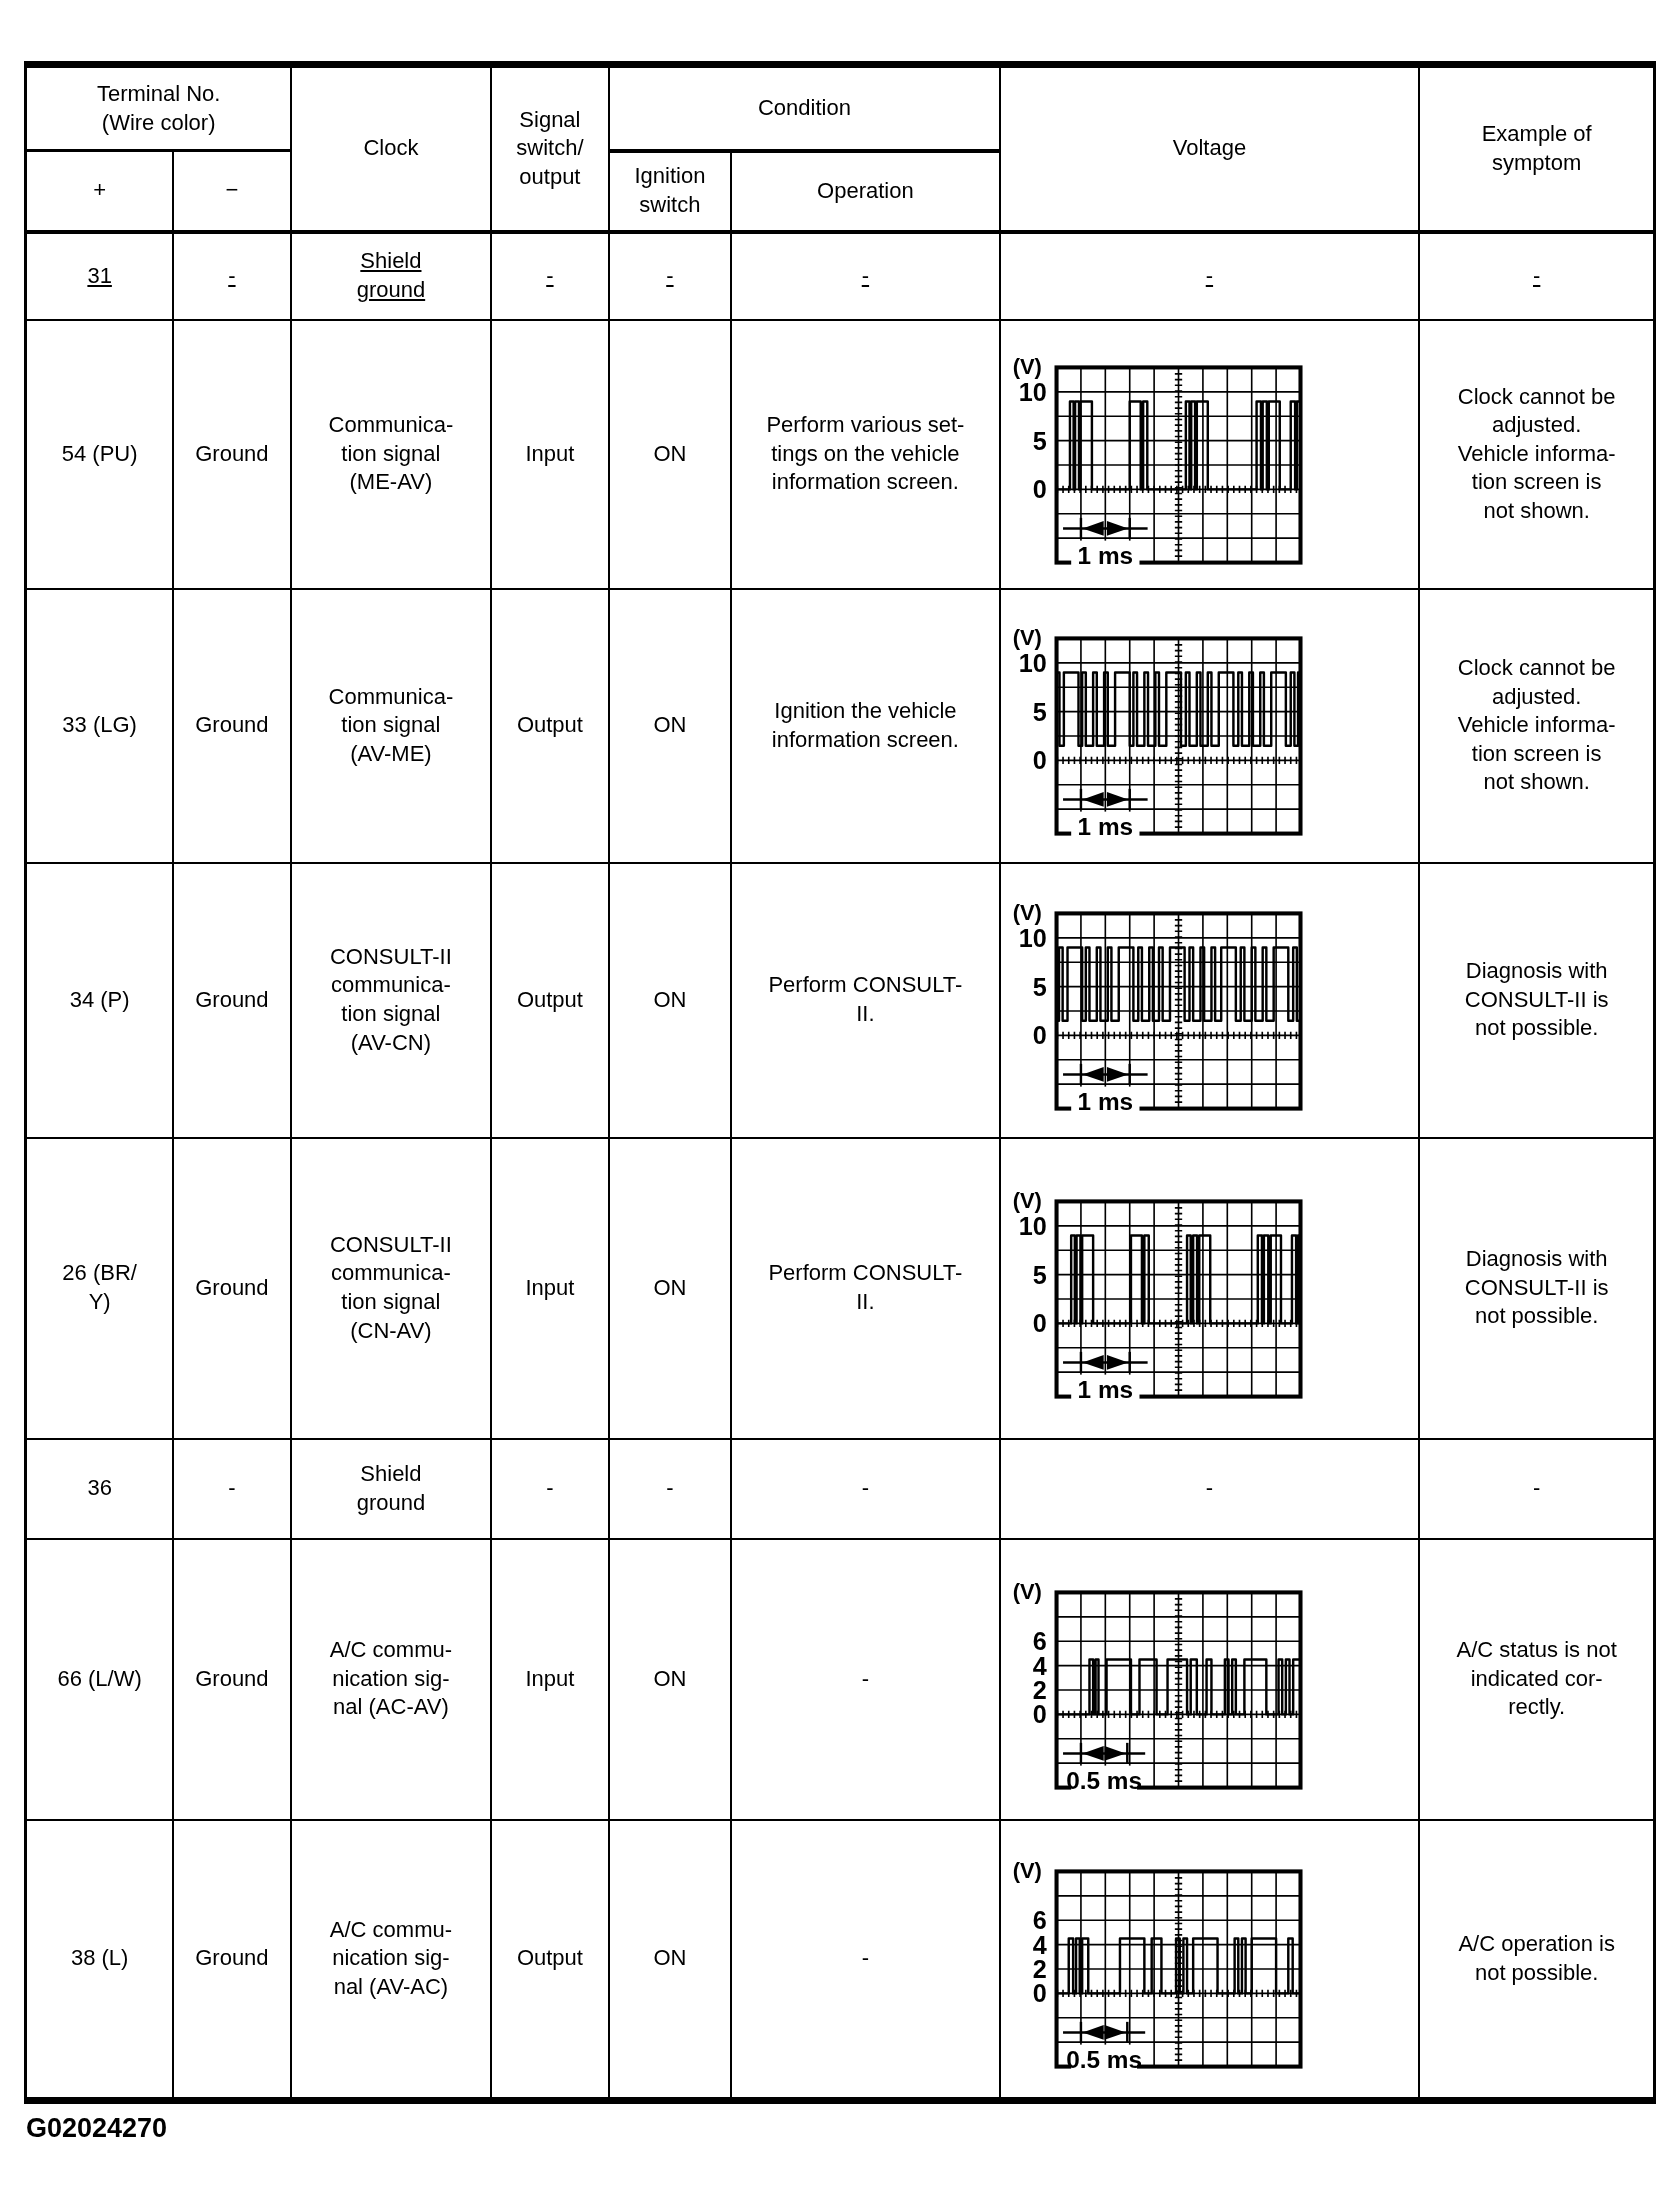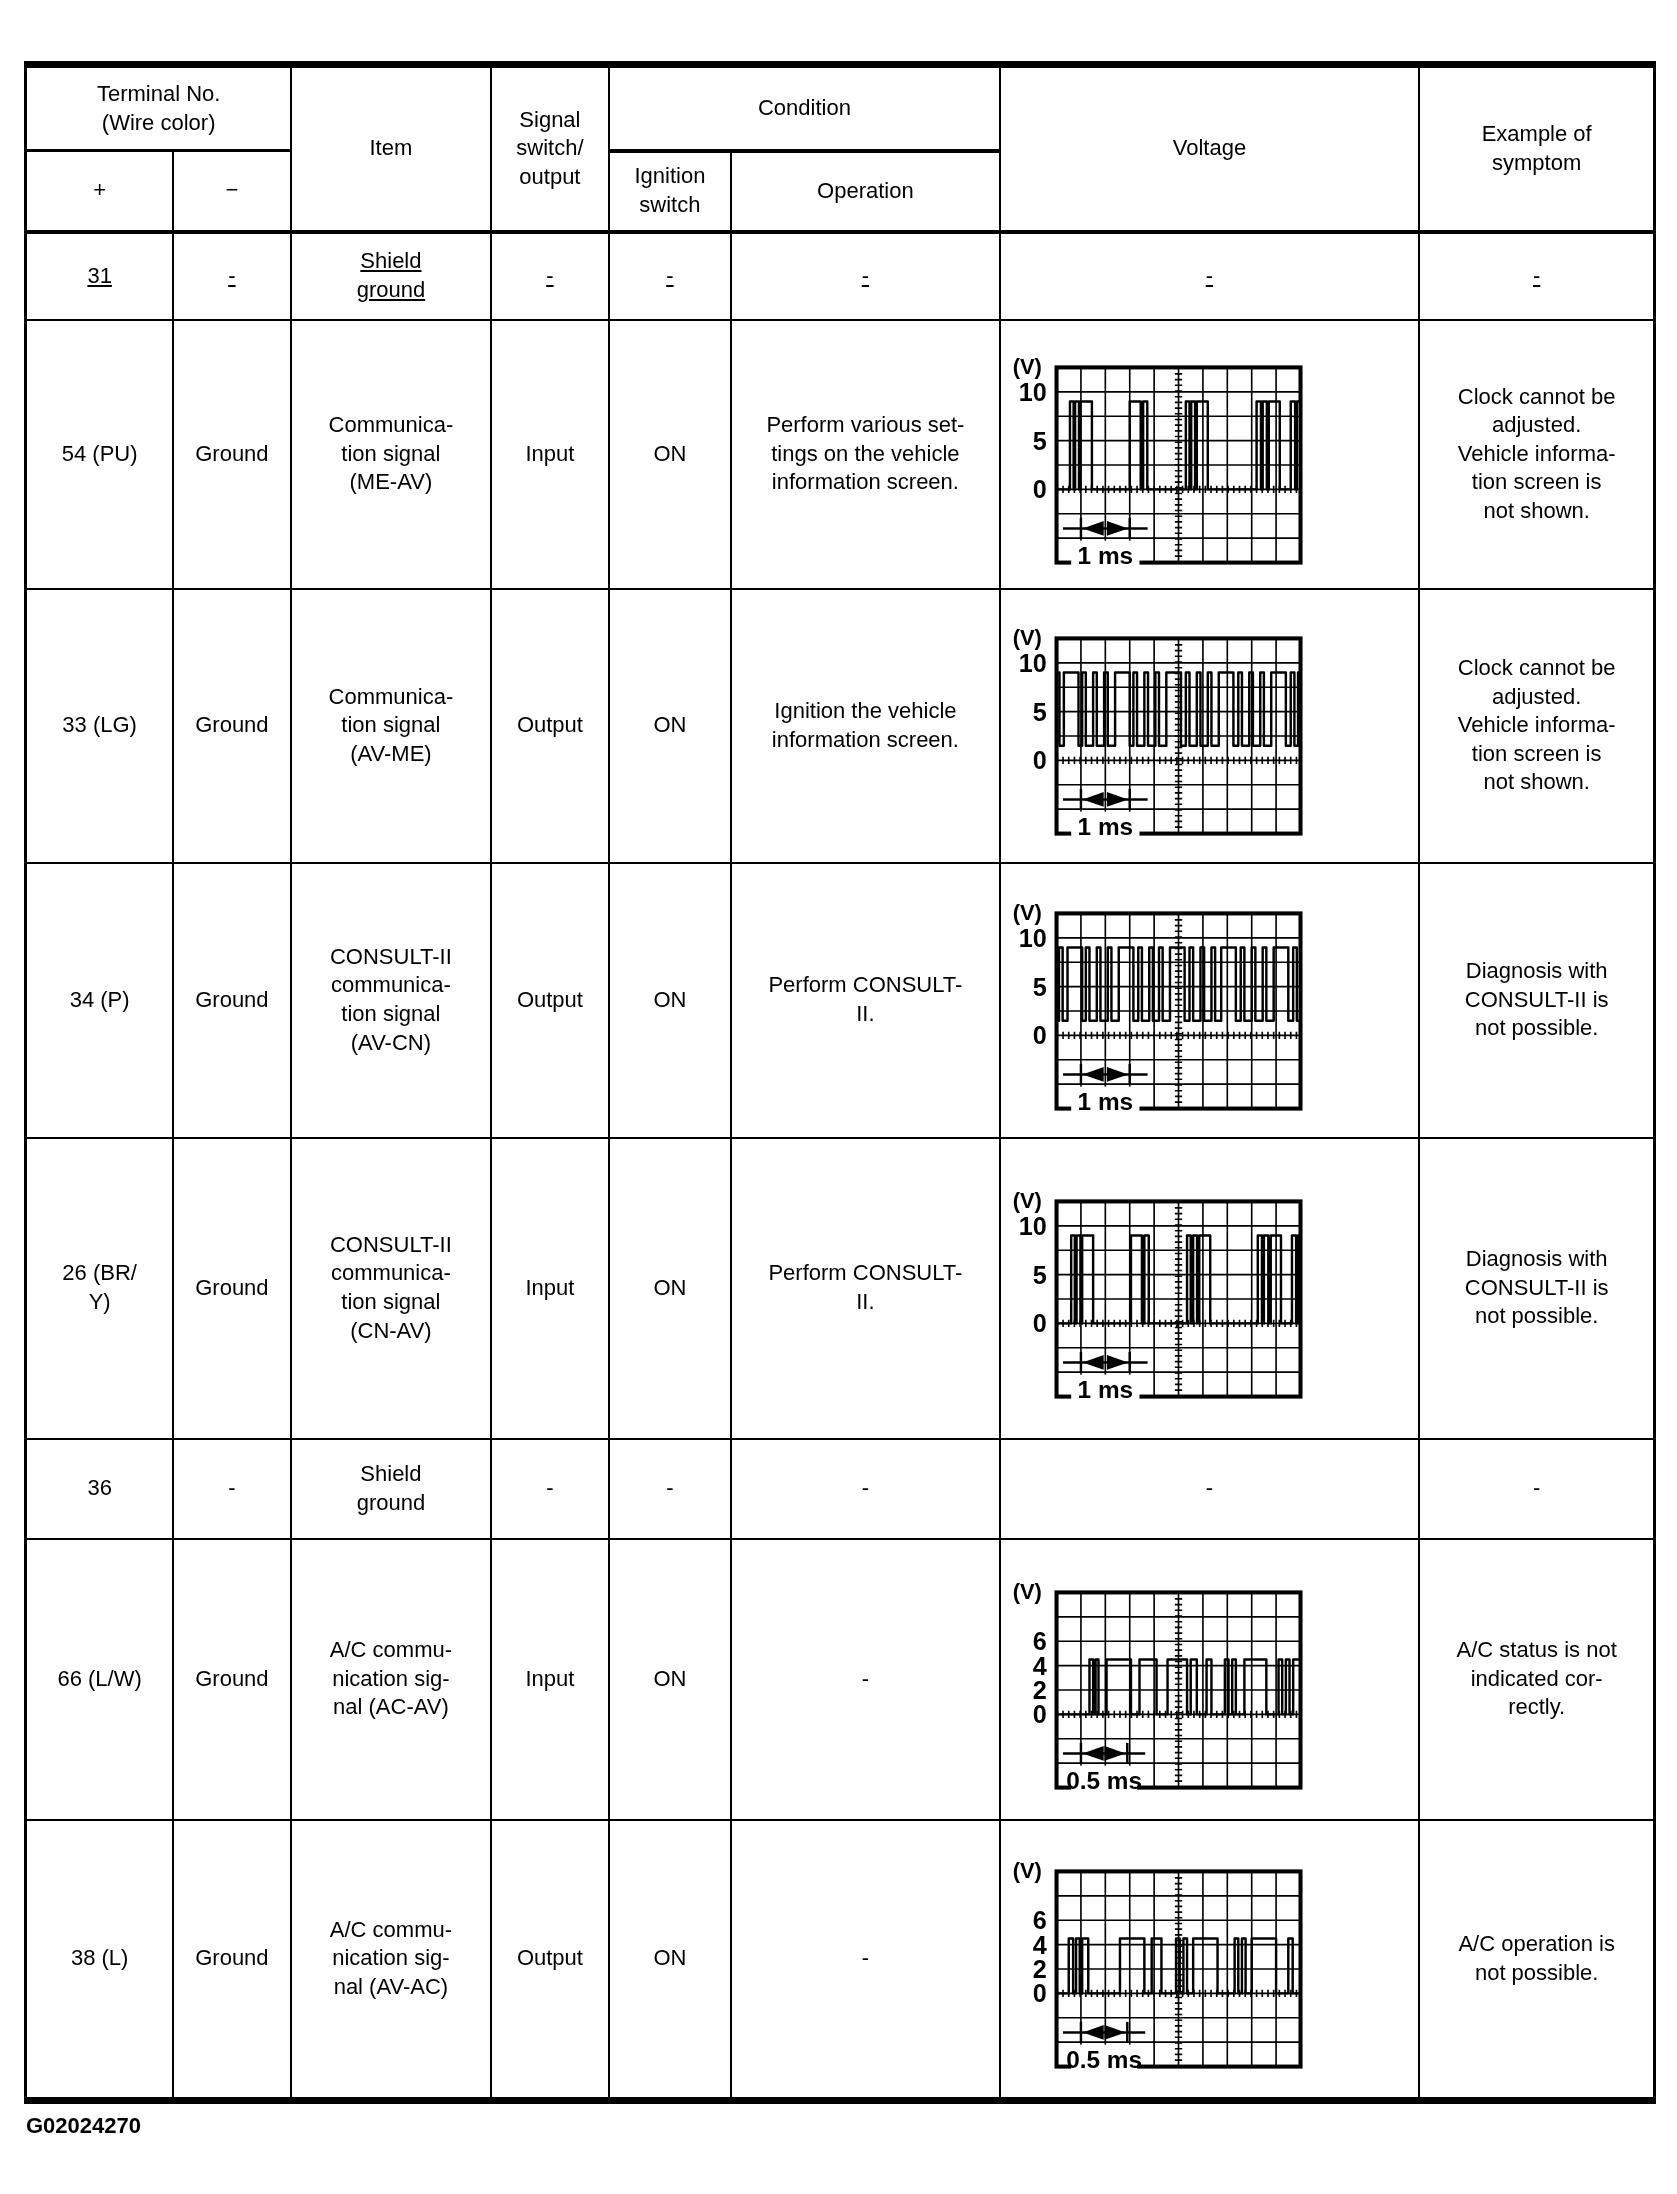--- a/index.html
+++ b/index.html
@@ -46,21 +46,21 @@
   tr.r36{height:100px;}
   tr.r37{height:281px;}
   tr.r38{height:281px;}
   td.vcell{text-align:left;padding:4.9px 0 4.9px 9.8px;}
   td.vdash{text-align:center;}
   .scope{display:inline-block;}
   .figcode{
     position:absolute;
     left:26px;
     top:2113px;
-    font-size:22px;
+    font-size:27px;
     font-weight:700;
     letter-spacing:0px;
   }
 </style>
 </head>
 <body>
 
 <div class="page">
 
   <table class="main">
@@ -71,21 +71,21 @@
         <col style="width:118px">
       <col style="width:122px">
         <col style="width:269px">
         <col style="width:419px">
         <col style="width:236px">
     </colgroup>
     <thead>
       <tr class="hr1">
         <th colspan="2" class="termspan">Terminal No.
 (Wire color)</th>
-        <th rowspan="2">Item</th>
+        <th rowspan="2">Clock</th>
         <th rowspan="2">Signal
 switch/
 output</th>
         <th colspan="2" class="condspan">Condition</th>
         <th rowspan="2">Voltage</th>
         <th rowspan="2">Example of
 symptom</th>
       </tr>
       <tr class="hr2 hdr2">
         <th>+</th>

